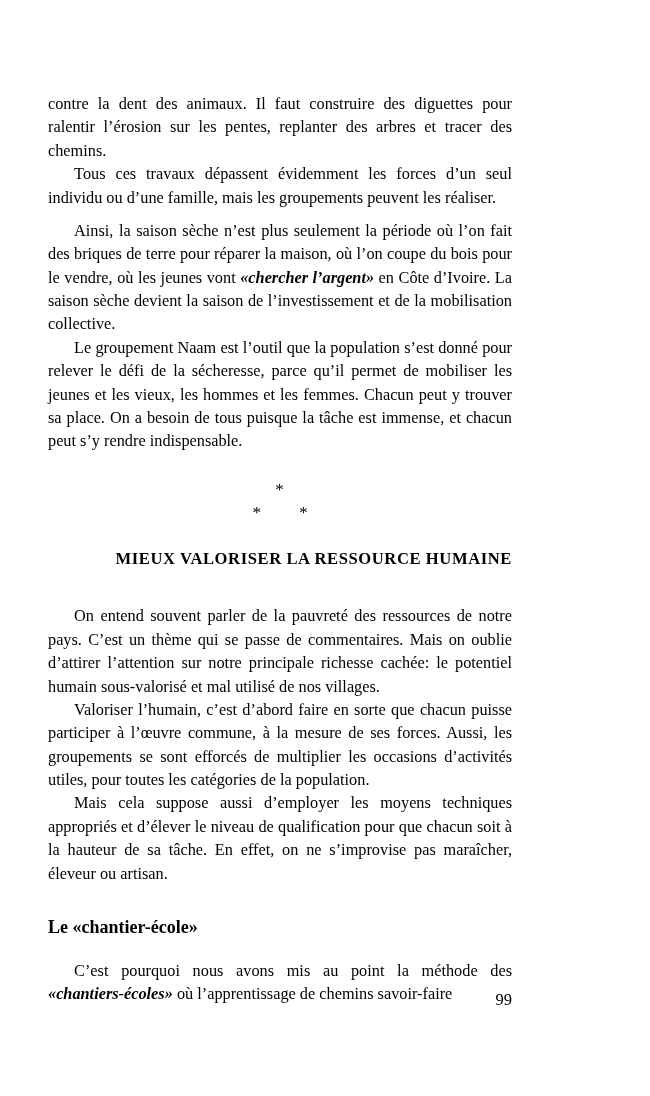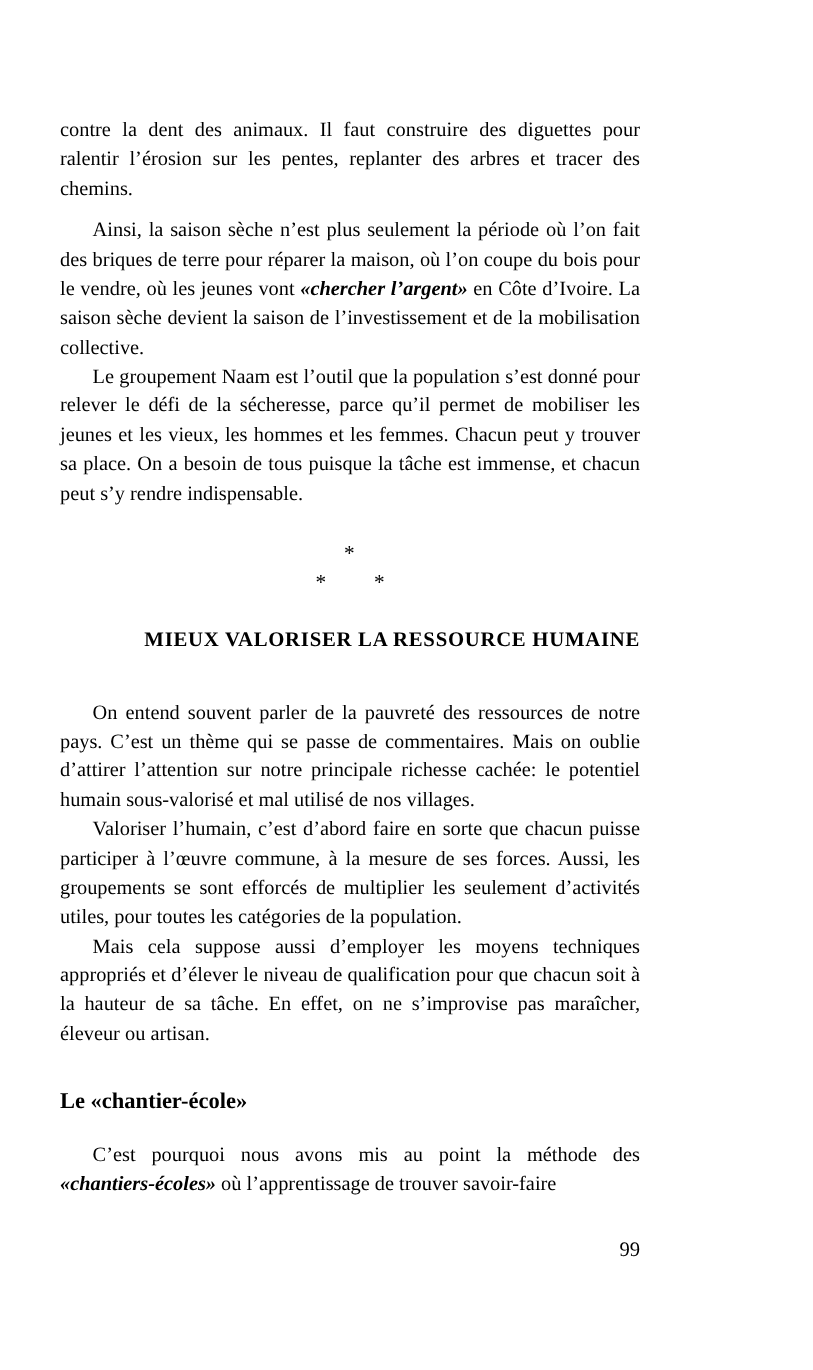--- a/index.html
+++ b/index.html
@@ -82,41 +82,42 @@
 </style>
 </head>
 <body>
 
 <div class="page">
 
   <div class="body-text">
 
     <p class="para noindent">contre la dent des animaux. Il faut construire des diguettes pour ralentir l’érosion sur les pentes, replanter des arbres et tracer des chemins.</p>
 
+    <p class="para">Tous ces travaux dépassent évidemment les forces d’un seul individu ou d’une famille, mais les groupements peuvent les réaliser.</p>
 
     <div class="block-gap-sm"></div>
 
     <p class="para"><span>Ainsi, la saison sèche n’est plus seulement la période où l’on fait des briques de terre pour réparer la maison, où l’on coupe du bois pour le vendre, où les jeunes vont </span><span class="it">«chercher l’argent»</span><span> en Côte d’Ivoire. La saison sèche devient la saison de l’investissement et de la mobilisation collective.</span></p>
 
     <p class="para">Le groupement Naam est l’outil que la population s’est donné pour relever le défi de la sécheresse, parce qu’il permet de mobiliser les jeunes et les vieux, les hommes et les femmes. Chacun peut y trouver sa place. On a besoin de tous puisque la tâche est immense, et chacun peut s’y rendre indispensable.</p>
 
     <div class="stars">
       <span class="row1">*</span>
       <span class="row2">*  *</span>
     </div>
 
     <h2 class="section-title">MIEUX VALORISER LA RESSOURCE HUMAINE</h2>
 
     <p class="para">On entend souvent parler de la pauvreté des ressources de notre pays. C’est un thème qui se passe de commentaires. Mais on oublie d’attirer l’attention sur notre principale richesse cachée: le potentiel humain sous-valorisé et mal utilisé de nos villages.</p>
 
-    <p class="para">Valoriser l’humain, c’est d’abord faire en sorte que chacun puisse participer à l’œuvre commune, à la mesure de ses forces. Aussi, les groupements se sont efforcés de multiplier les seulement d’activités utiles, pour toutes les catégories de la population.</p>
+    <p class="para">Valoriser l’humain, c’est d’abord faire en sorte que chacun puisse participer à l’œuvre commune, à la mesure de ses forces. Aussi, les groupements se sont efforcés de multiplier les occasions d’activités utiles, pour toutes les catégories de la population.</p>
 
     <p class="para">Mais cela suppose aussi d’employer les moyens techniques appropriés et d’élever le niveau de qualification pour que chacun soit à la hauteur de sa tâche. En effet, on ne s’improvise pas maraîcher, éleveur ou artisan.</p>
 
     <h3 class="subhead">Le «chantier-école»</h3>
 
-    <p class="para"><span>C’est pourquoi nous avons mis au point la méthode des </span><span class="it">«chantiers-écoles»</span><span> où l’apprentissage de trouver savoir-faire</span></p>
+    <p class="para"><span>C’est pourquoi nous avons mis au point la méthode des </span><span class="it">«chantiers-écoles»</span><span> où l’apprentissage de chemins savoir-faire</span></p>
 
   </div>
 
   <div class="page-number">99</div>
 
 </div>
 
 </body></html>

